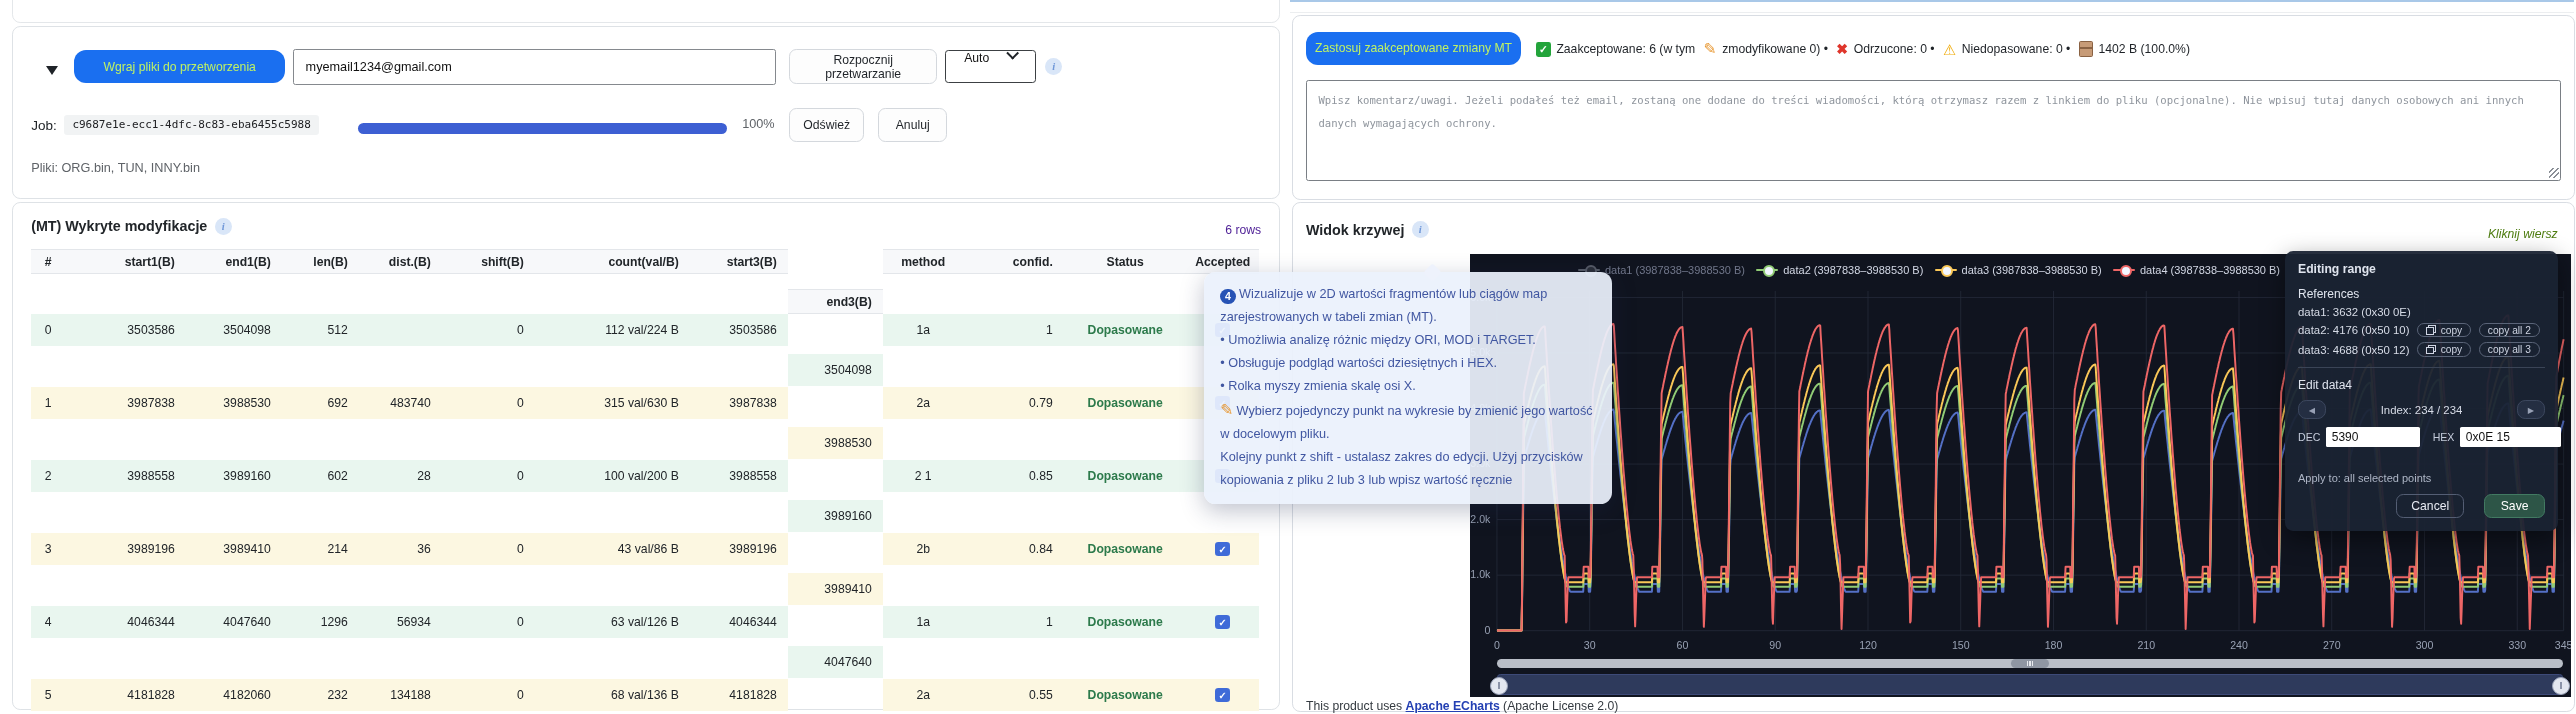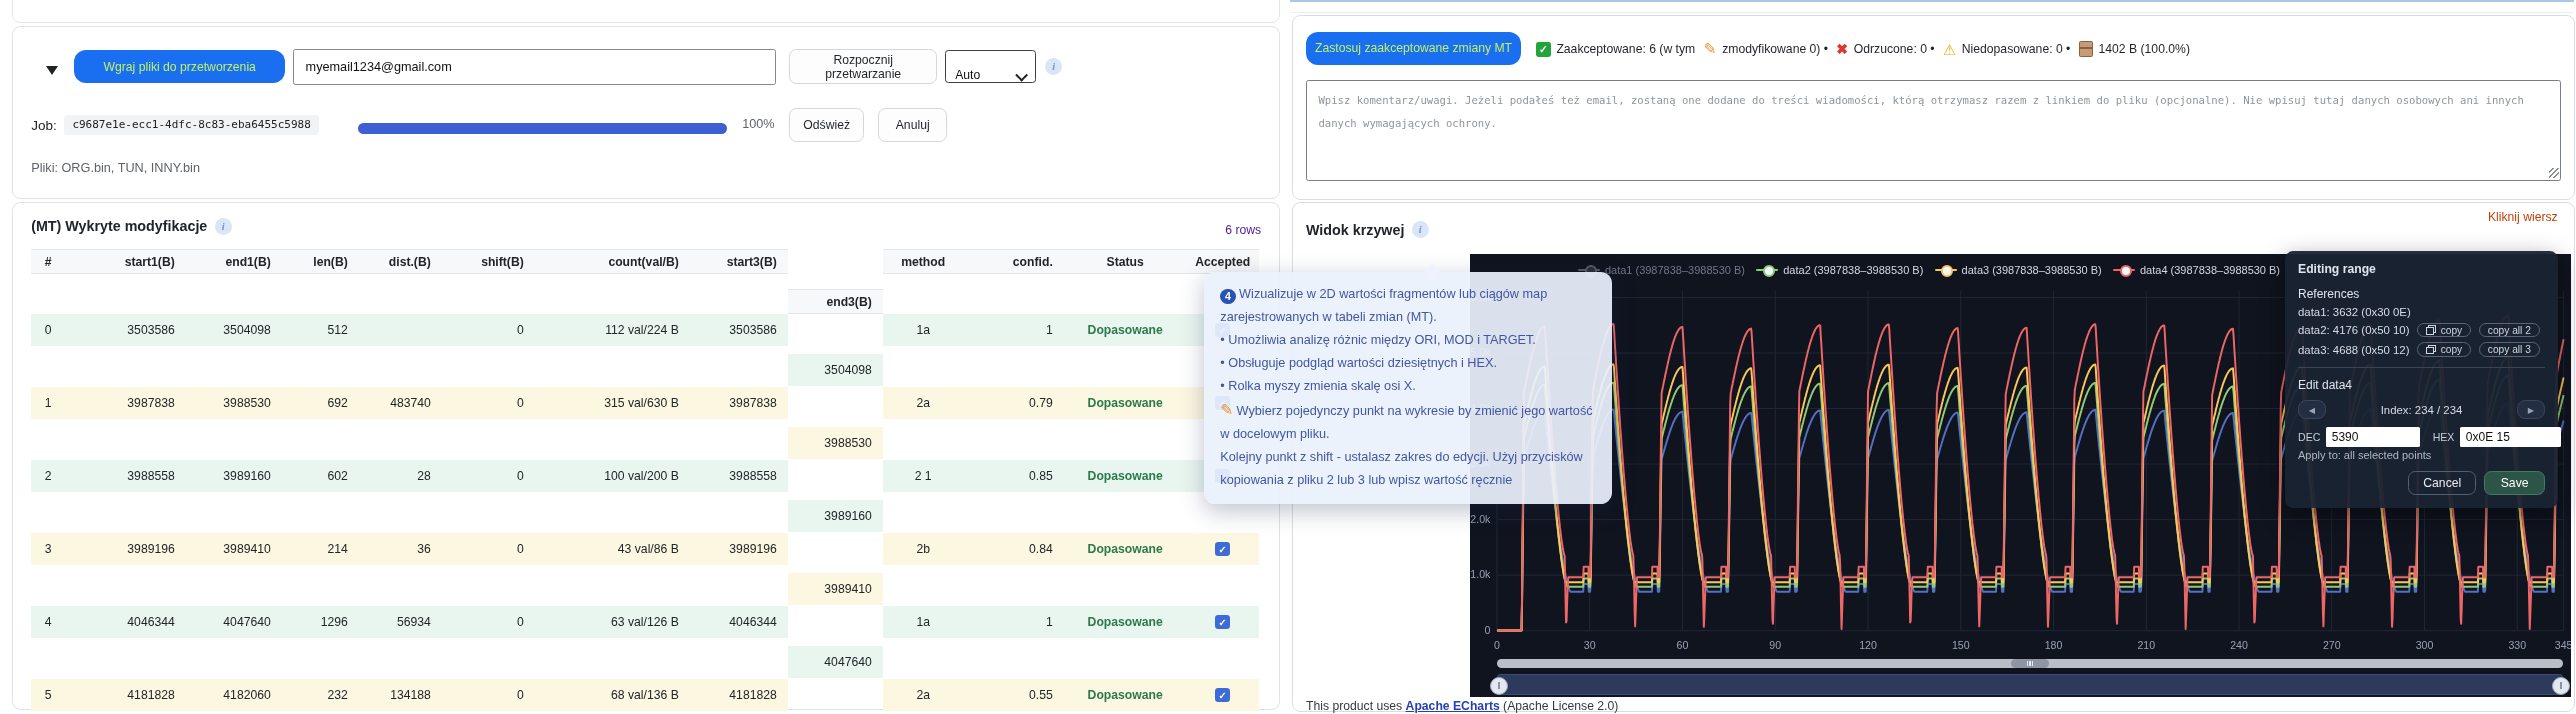--- a/index.html
+++ b/index.html
@@ -18,22 +18,22 @@
   #strip-left{position:absolute;left:12.2px;top:-16.3px;width:1266px;height:37px;border:0.8px solid #e4e7ea;
       border-radius:8.2px;background:#fff;}
   #strip-right{position:absolute;left:1290px;top:0;width:1284px;height:9.8px;border-top:2.4px solid #a9c8e8;
       border-bottom:0.8px solid #eceef0;background:#fff;}
   
   .caret-down{width:0;height:0;border-left:6.5px solid transparent;border-right:6.5px solid transparent;
       border-top:9px solid #1f2328;}
   #email-input{position:absolute;left:280px;top:22px;width:483px;height:36px;box-sizing:border-box;
       border:0.8px solid #85898e;border-radius:2.4px;font-size:12.7px;padding:0 11.4px;color:#111;
       font-family:"Liberation Sans",sans-serif;}
-  .select-box{position:absolute;display:flex;align-items:flex-end;justify-content:space-between;
-      border:1.6px solid #3c4043;border-radius:3.3px;padding:0 9px;box-sizing:border-box;font-size:12.2px;color:#111;}
+  .select-box{position:absolute;display:flex;align-items:flex-start;justify-content:space-between;
+      border:1.6px solid #3c4043;border-radius:3.3px;padding:0 18px;box-sizing:border-box;font-size:12.2px;color:#111;}
   .chev{width:7.3px;height:7.3px;border-right:2px solid #1f2328;border-bottom:2px solid #1f2328;
       transform:rotate(45deg) translate(-1.6px,-1.6px);}
   .chip{background:#f1f3f4;border-radius:3.3px;padding:3.3px 8.2px;font-family:"DejaVu Sans Mono",monospace;
       font-size:11px;color:#202124;}
   .progress-track{background:#3d5fd3;border-radius:5.7px;height:10.6px;}
   .muted{color:#5f6368;}
   
   #mods-table{position:absolute;left:18px;top:46px;width:1230px;font-size:12.2px;}
   .trow{display:flex;}
   .th,.td{box-sizing:border-box;padding:0 11.4px;display:flex;align-items:center;}
@@ -117,22 +117,22 @@
   .ic-copy::before{content:"";position:absolute;right:0;top:0;width:5.7px;height:5.7px;border:1.1px solid #cfd5e3;}
   .ic-copy::after{content:"";position:absolute;left:0;bottom:0;width:5.7px;height:5.7px;border:1.1px solid #cfd5e3;background:#1a2333;}
   .divider{border-top:0.8px solid #3a4456;margin:9.8px 0 0;}
   .nav-row{display:flex;align-items:center;justify-content:space-between;margin-top:8.2px;}
   .nav-btn{display:inline-flex;align-items:center;justify-content:center;width:26px;height:16.3px;border-radius:8.2px;
       background:#242e42;border:0.8px solid #3c475e;color:#97a0b4;font-size:8.2px;cursor:pointer;}
   .io-row{display:flex;align-items:center;margin-top:8.2px;gap:5.7px;}
   .io-row label{font-size:10.6px;color:#c6cddc;}
   .io-row input{height:19.6px;border:none;border-radius:1.6px;background:#fff;color:#111;font-size:12px;
       padding:0 5.7px;font-family:"Liberation Sans",sans-serif;}
-  .apply-line{margin-top:2px;font-size:11px;color:#aeb6c6;}
-  .btn-row{display:flex;justify-content:flex-end;gap:8px;margin-top:10.6px;}
+  .apply-line{margin-top:25px;font-size:11px;color:#aeb6c6;}
+  .btn-row{display:flex;justify-content:flex-end;gap:20px;margin-top:10.6px;}
   .btn-ghost{background:transparent;border:0.8px solid #545e74;color:#e8ebf3;border-radius:7.3px;
       padding:4.1px 14px;font-size:12.2px;cursor:pointer;font-family:inherit;}
   .btn-save{background:#2d5547;border:0.8px solid #427a62;color:#fff;border-radius:7.3px;
       padding:4.1px 15.5px;font-size:12.2px;cursor:pointer;font-family:inherit;}
   .footer-note{font-size:12.2px;color:#343a40;}
   .footer-note a{color:#2440b3;font-weight:bold;}
 </style>
 </head>
 <body>
 
@@ -301,21 +301,21 @@
       </div>
     <textarea id="comment-textarea" placeholder="Wpisz komentarz/uwagi. Jeżeli podałeś też email, zostaną one dodane do treści wiadomości, którą otrzymasz razem z linkiem do pliku (opcjonalne). Nie wpisuj tutaj danych osobowych ani innych danych wymagających ochrony." style=""></textarea>
     <span class="resize-grip"></span>
   </div>
 
   <div class="card" style="left:1292px;top:202px;width:1281px;height:508px;border-color:#d9dde3;">
     <div class="abs" style="left:13px;top:18px;display:flex;align-items:center;gap:7.3px;">
       <span style="font-size:14.3px;font-weight:bold;">Widok krzywej</span>
       <span class="info-dot">i</span>
     </div>
-    <span class="abs" style="right:16.3px;top:7px;font-size:12.2px;color:#c2410c;">Kliknij wiersz</span>
+    <span class="abs" style="right:16.3px;top:24px;font-size:12.2px;color:#4d7c0f;font-style:italic;">Kliknij wiersz</span>
 
     <div id="chart-panel">
       <div id="chart-legend">
           <div class="lg-item dim">
             <span class="lg-marker">
               <span class="lg-line"></span>
               <span class="lg-circle"></span>
             </span>
             <span class="lg-label">data1 (3987838–3988530 B)</span>
           </div>

